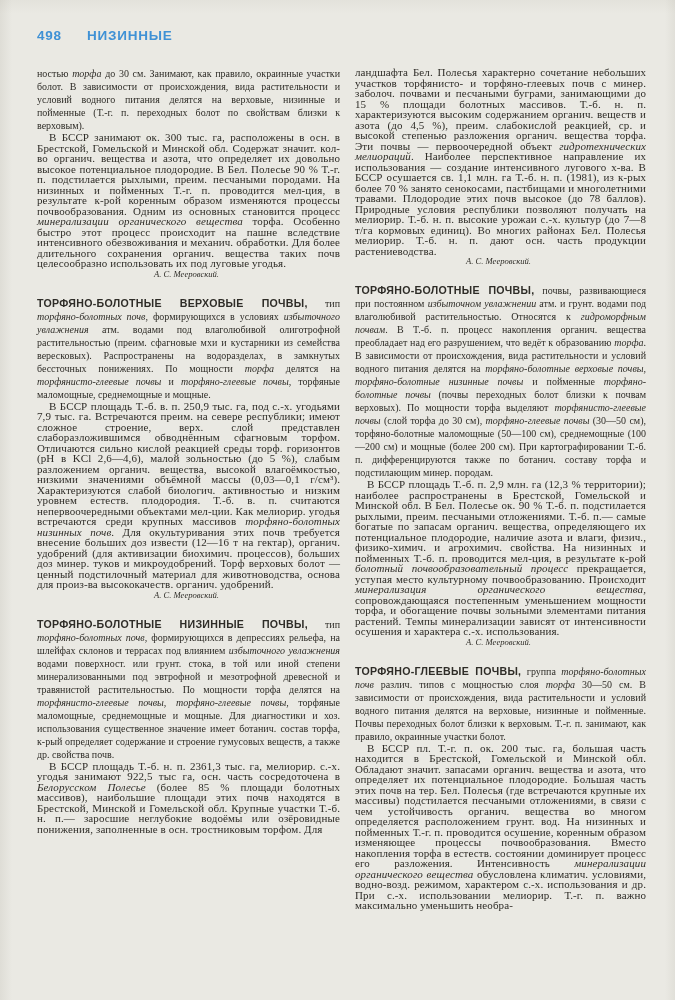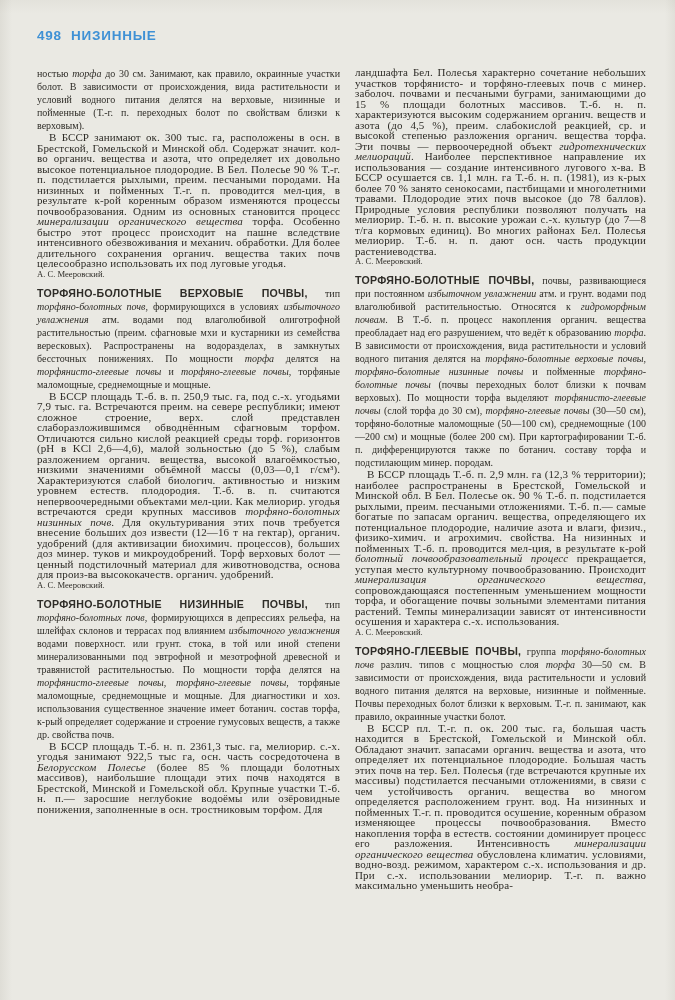--- a/index.html
+++ b/index.html
@@ -12,37 +12,37 @@
       linear-gradient(180deg, rgba(120,115,100,0.06) 0, rgba(120,115,100,0) 14px);
     font-family:"Liberation Serif", serif;
     color:#2e2c27;
   }
   .page{padding:28px 14px 0 37px;}
   .running-head{
     font-family:"Liberation Sans", sans-serif;
     font-weight:bold;font-size:13.5px;letter-spacing:0.8px;
     color:#3f91d5;
   }
-  .running-head .num{margin-right:9px;}
+  .running-head .num{margin-right:25px;}
   .columns{display:flex;gap:15px;margin-top:24px;}
   .col{width:303px;}
   .col.right{width:291px;}
   p.blk{margin:0;text-align:justify;}
   p.body{font-size:10px;line-height:13px;}
   p.small{font-size:11px;line-height:10.5px;letter-spacing:0.1px;}
   p.indent{text-indent:12px;}
-  p.entry{margin-top:7px;}
+  p.entry{margin-top:17px;}
   b.lead{
     font-family:"Liberation Sans", sans-serif;
     font-size:10.6px;letter-spacing:0.3px;
     font-weight:bold;
   }
   p.signature{
-    font-size:8.6px;line-height:11px;
-    text-align:left;padding-right:4px;
+    font-size:8.6px;line-height:11px;font-style:italic;
+    text-align:center;padding-right:4px;
   }
   i{font-style:italic;}
 </style>
 </head>
 <body>
 
 <div class="page">
   <div class="running-head">
     <span class="num">498</span><span>НИЗИННЫЕ</span>
   </div>

